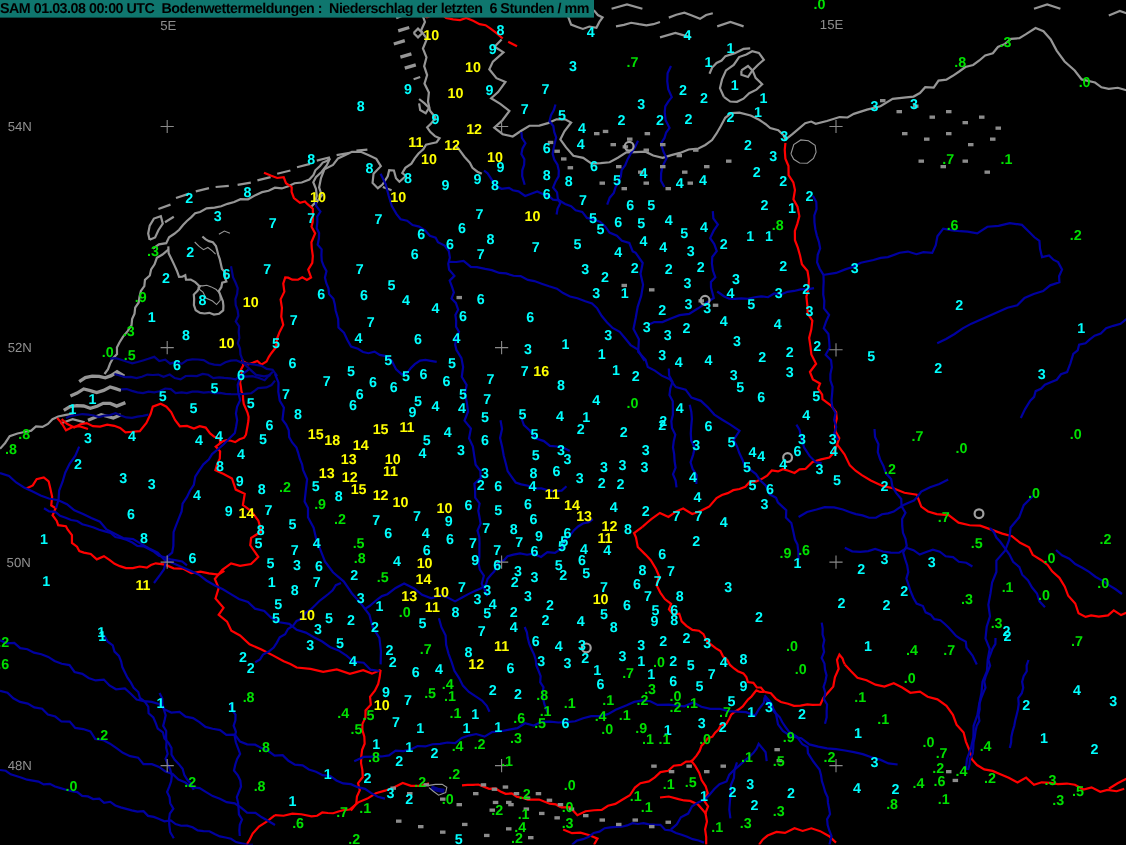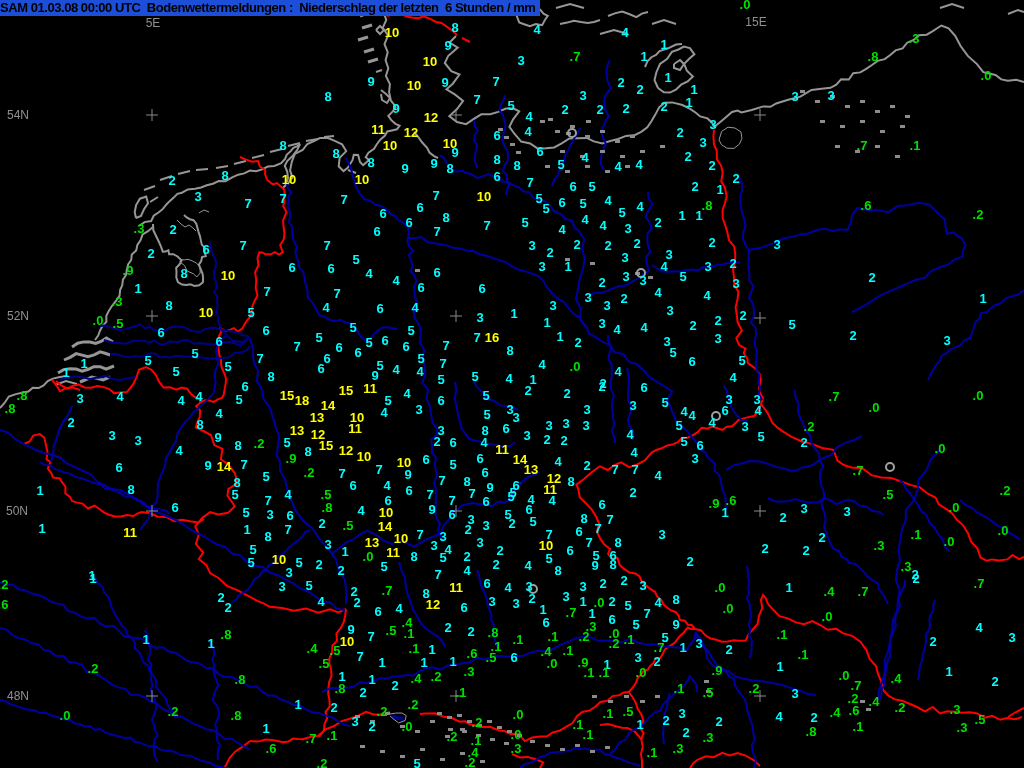--- a/index.html
+++ b/index.html
@@ -1,18 +1,18 @@
 <!DOCTYPE html>
 <html><head><meta charset="utf-8"><style>
 html,body{margin:0;padding:0;background:#000;width:1024px;height:768px;overflow:hidden}
 #map{position:relative;width:1024px;height:768px;background:#000;font-family:"Liberation Sans",sans-serif}
 text{font-family:"Liberation Sans",sans-serif;font-size:13px;font-weight:bold;text-anchor:middle}
 text.c{fill:#00ffff} text.y{fill:#ffff00} text.g{fill:#00e000}
 text.w{fill:#909090;font-weight:normal;font-size:12px}
-#title{position:absolute;top:0;left:0;width:540px;height:16px;background:#1d4ed8;color:#000;
+#title{position:absolute;top:0;left:0;width:540px;height:16px;background:#0f766e;color:#000;
 font-family:"Liberation Sans",sans-serif;font-size:13px;font-weight:bold;line-height:15px;white-space:nowrap;overflow:hidden;letter-spacing:-0.45px}
 </style></head><body>
 <div id="map">
 <svg width="1024" height="768" viewBox="0 0 1024 768" style="position:absolute;top:0;left:0">
 <polyline points="0.0,408.0 4.7,402.7 8.8,396.5 15.9,394.1 23.2,392.5 28.4,391.5 32.7,387.7 38.6,388.1 43.6,385.4 47.7,381.1 52.9,378.6 59.9,377.1 67.0,376.0" fill="none" stroke="#969696" stroke-width="2"></polyline>
 <polyline points="58.0,373.0 63.6,369.6 69.8,368.8 76.1,369.1 82.1,371.1 88.3,369.3 93.8,366.7 100.2,366.7 106.1,369.2 114.0,366.0" fill="none" stroke="#969696" stroke-width="3"></polyline>
 <polyline points="64.0,360.0 70.1,357.3 76.1,353.6 82.1,355.1 87.9,356.8 94.2,354.9 100.1,351.8 105.1,353.3 110.0,355.0" fill="none" stroke="#969696" stroke-width="3"></polyline>
 <polyline points="72.0,347.0 77.6,343.2 83.8,341.9 90.1,342.1 95.7,343.5 101.0,341.5 106.4,338.0 113.0,342.0" fill="none" stroke="#969696" stroke-width="3"></polyline>
 <polyline points="80.0,382.0 92.0,377.0 103.0,380.0 110.0,377.0" fill="none" stroke="#969696" stroke-width="3"></polyline>
 <polyline points="55.0,385.0 66.0,381.0 77.0,384.0" fill="none" stroke="#969696" stroke-width="2"></polyline>

